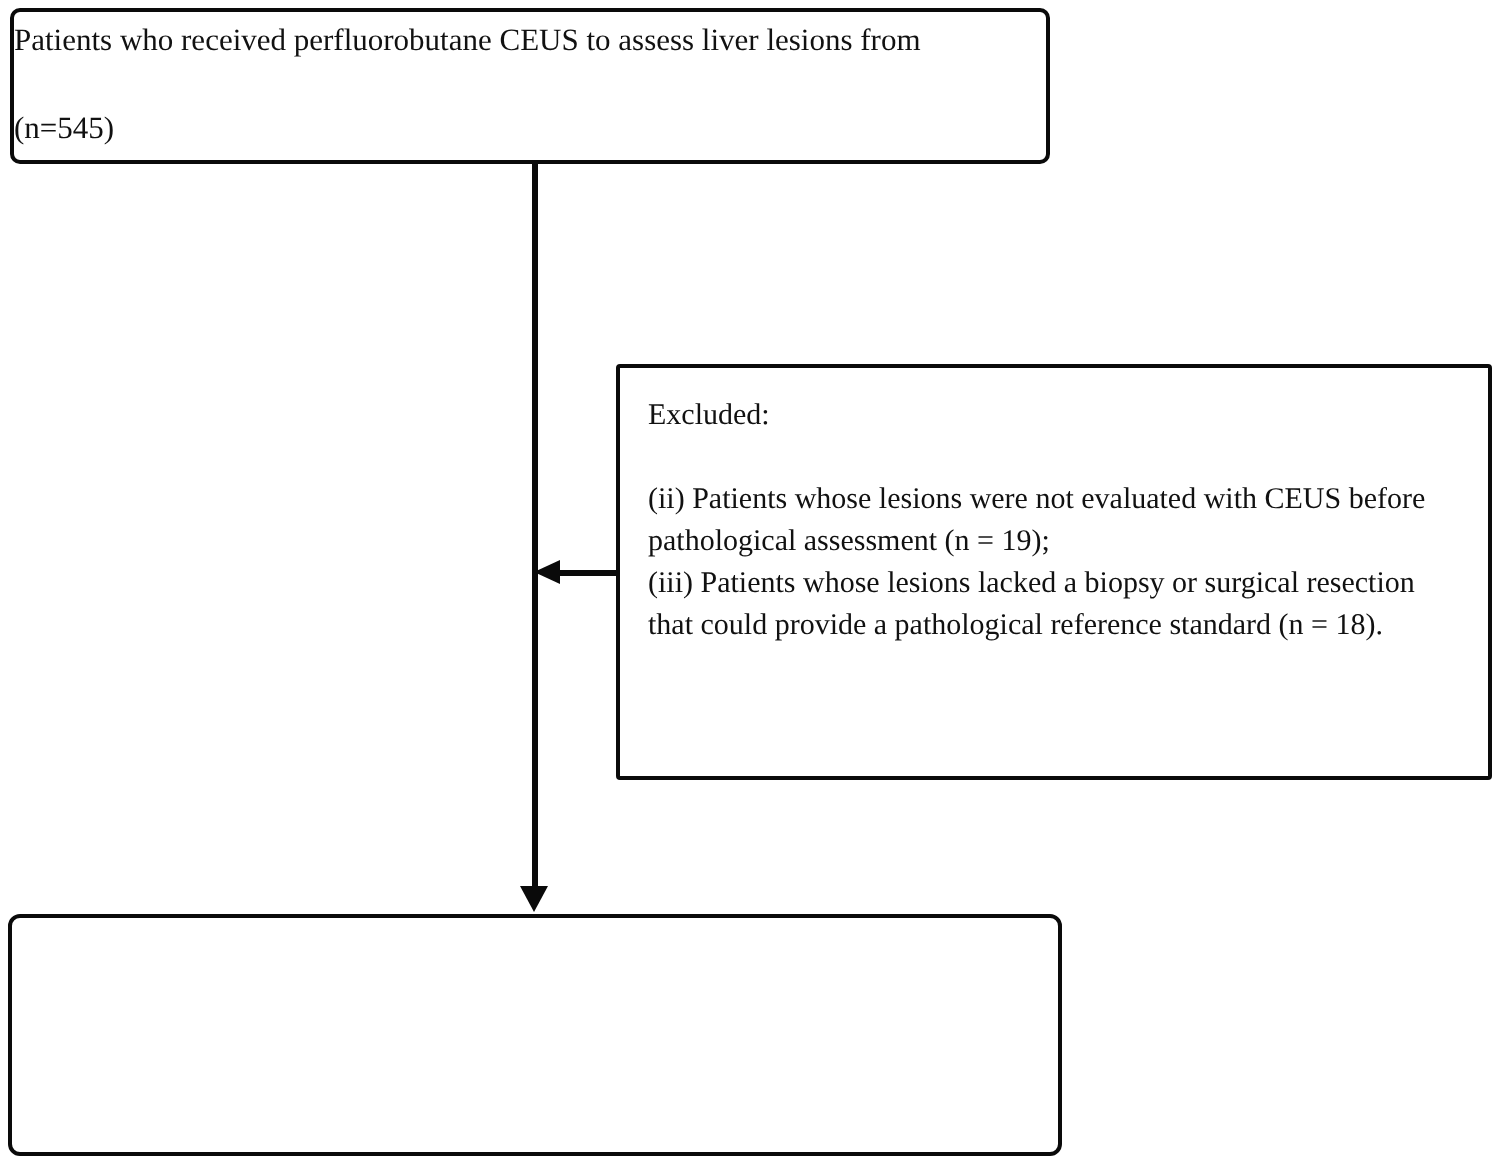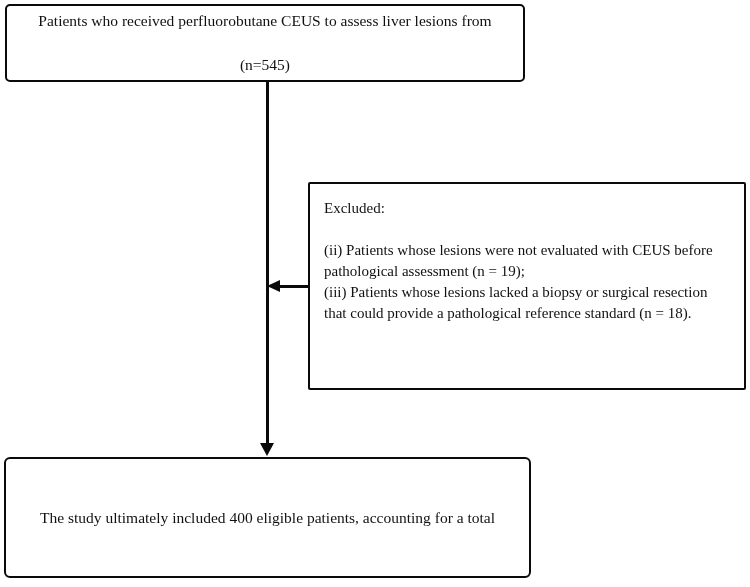--- a/index.html
+++ b/index.html
@@ -20,21 +20,21 @@
     position: absolute;
     box-sizing: border-box;
     background: #ffffff;
     border: 2px solid #0a0a0a;
   }
   .box.centered {
     display: flex;
     flex-direction: column;
     justify-content: center;
     align-items: center;
-    text-align: center;
+    text-align: left;
     gap: 22px;
   }
   .enrollment-box {
     left: 5px; top: 4px;
     width: 520px; height: 78px;
     border-radius: 5px;
     font-size: 15.5px;
     line-height: 22px;
   }
   .exclusion-box {
@@ -102,16 +102,15 @@
   <div class="line h-line"></div>
   <div class="arrowhead arrow-left-head"></div>
 
   <div class="box exclusion-box">
     <div class="exclusion-title">Excluded:</div>
     <div>(ii) Patients whose lesions were not evaluated with CEUS before pathological assessment (n = 19);</div>
     <div>(iii) Patients whose lesions lacked a biopsy or surgical resection that could provide a pathological reference standard (n = 18).</div>
   </div>
 
   <div class="box centered result-box">
-    <div class="txt-line">The study ultimately included 400 eligible patients, accounting for a total</div>
   </div>
 
 </div>
 
 </body></html>

